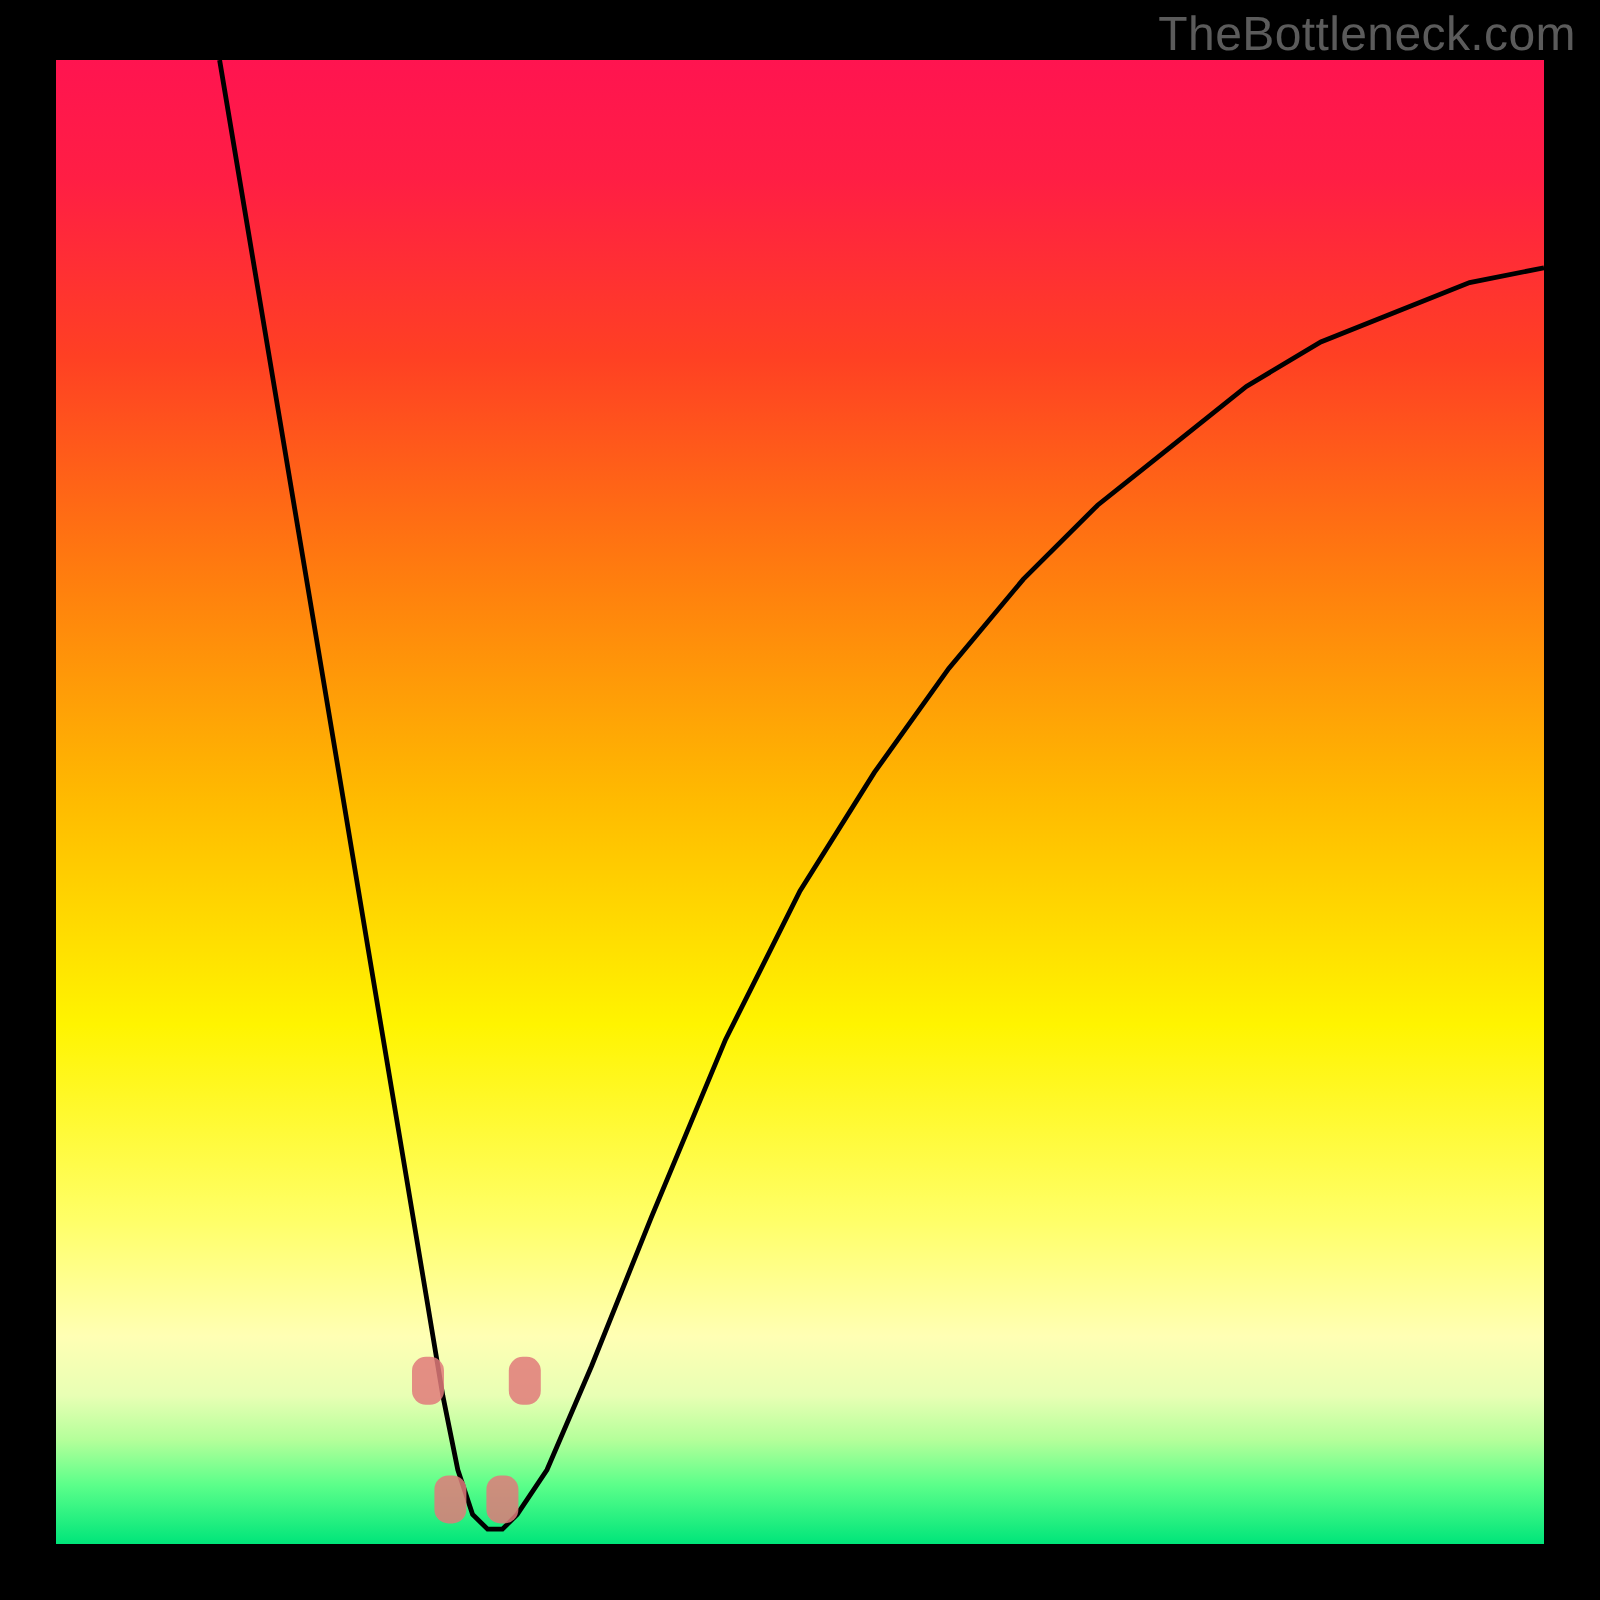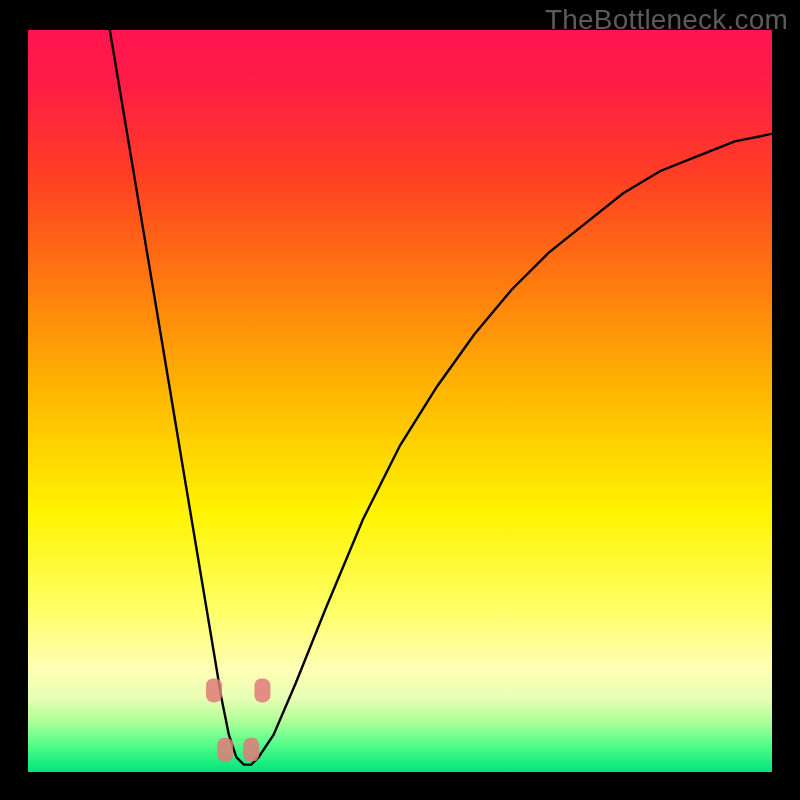--- a/index.html
+++ b/index.html
@@ -21,21 +21,21 @@
   }
   .gradient {
     position: absolute;
     inset: 0;
   }
   .watermark {
     position: absolute;
     top: 4px;
     right: 12px;
     color: #5b5b5b;
-    font-size: 28px;
+    font-size: 24px;
     font-weight: 500;
     letter-spacing: 0.2px;
   }
   svg.curve {
     position: absolute;
     inset: 0;
   }
   .marker {
     fill: #e07a7a;
     opacity: 0.85;

